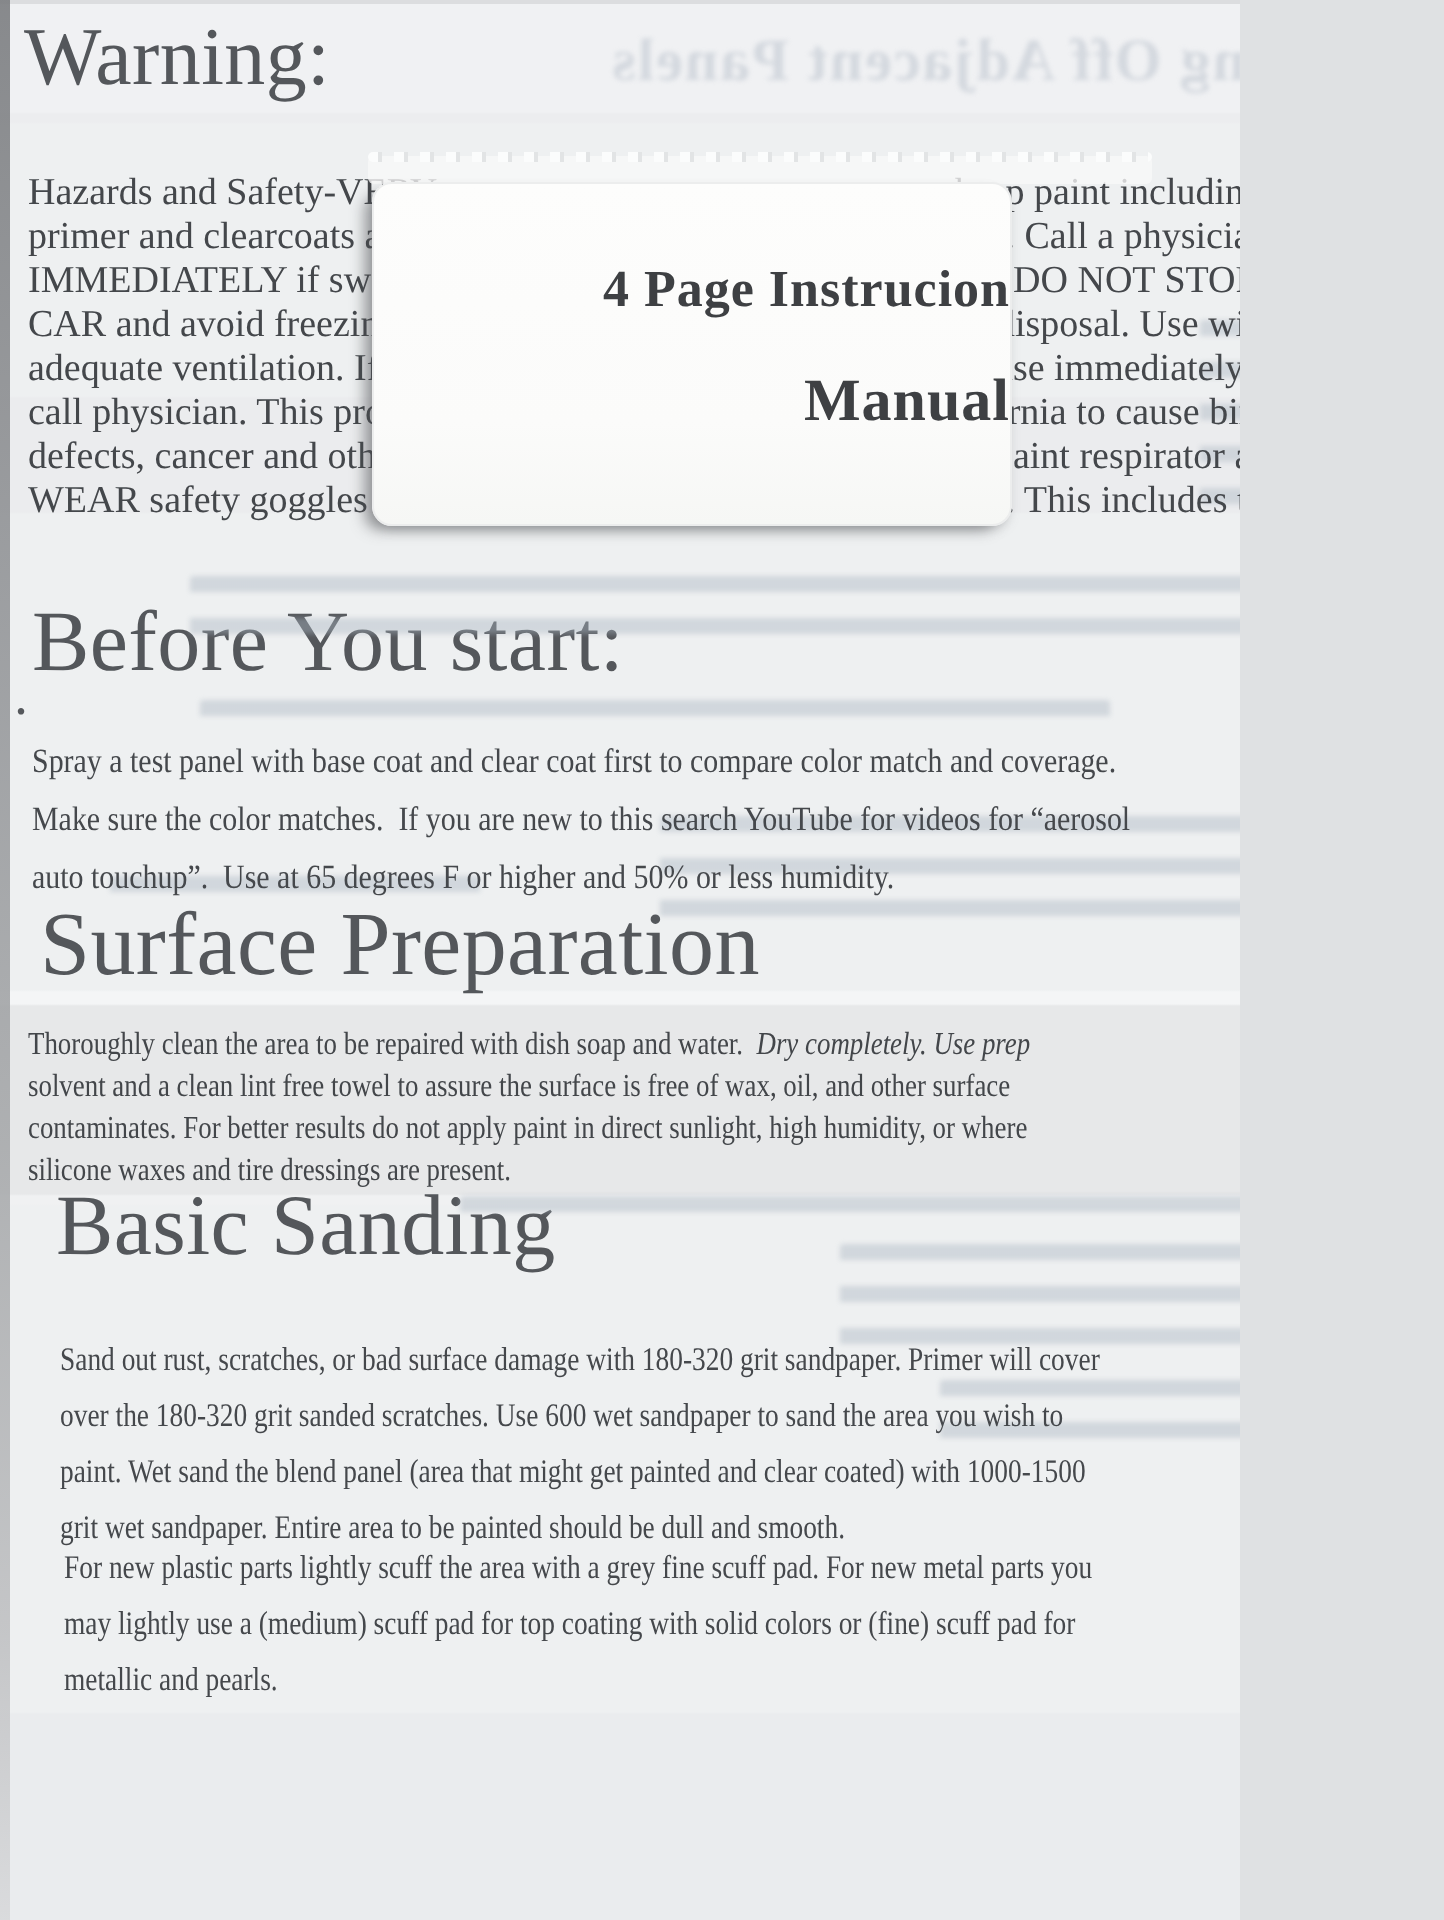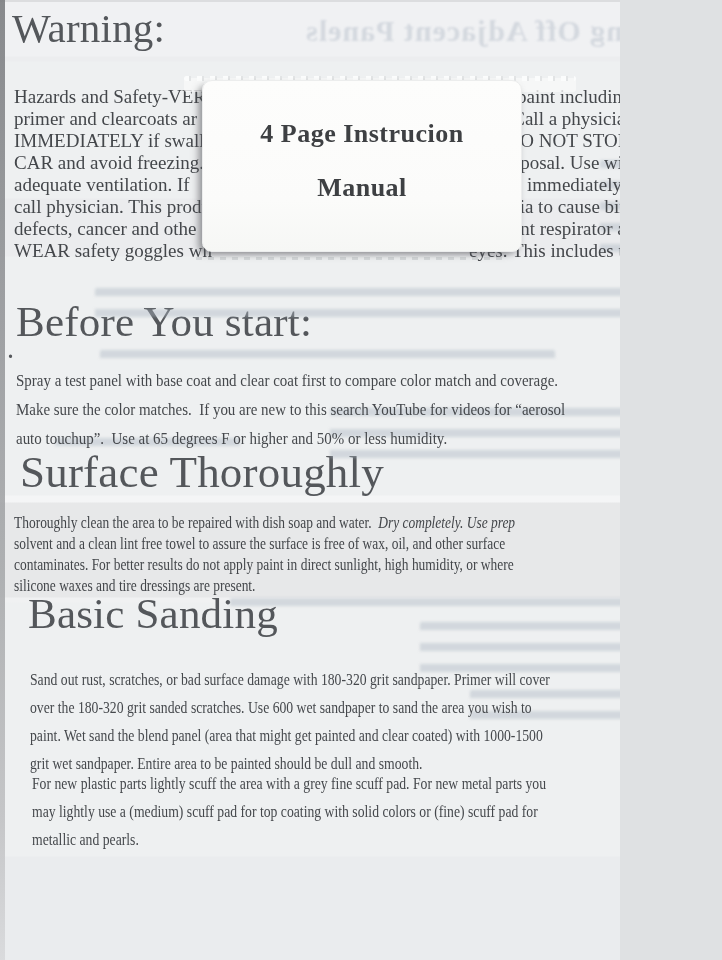--- a/index.html
+++ b/index.html
@@ -39,27 +39,27 @@
   .before-p{left:16px;top:366px;font-size:17px;line-height:29px;transform:scaleX(.88);}
   .surface-p{left:14px;top:512px;font-size:16px;line-height:21px;transform:scaleX(.84);color:#43464a;}
   .sand{font-size:16.5px;line-height:28px;transform:scaleX(.83);}
   .sand-p1{left:30px;top:666px;}
   .sand-p2{left:32px;top:770px;}
   .stray-dot{position:absolute;left:8px;top:340px;font-size:20px;font-weight:700;color:#55585c;z-index:2;}
   
   .sticker-band{position:absolute;left:184px;top:78px;width:392px;height:14px;background:rgba(248,249,249,.78);border-radius:3px;z-index:3;}
   .perfo{position:absolute;left:184px;top:76px;width:392px;height:5px;z-index:4;border-radius:3px;
     background:repeating-linear-gradient(90deg,#fbfcfc 0 5px,#e2e4e5 5px 7px,rgba(237,238,240,0) 7px 13px);}
-  .sticker{position:absolute;left:186px;top:80px;width:318px;height:170px;z-index:5;
+  .sticker{position:absolute;left:186px;top:91px;width:318px;height:170px;z-index:5;
     background:linear-gradient(180deg,#fdfdfc 0%,#fbfbfa 70%,#f6f7f5 100%);
     border:1px solid #eceded;border-radius:10px;
     box-shadow:-6px 4px 7px -2px rgba(75,78,82,.5),0 3px 6px -2px rgba(110,112,115,.35);
-    text-align:center;font-weight:700;color:#3e4043;letter-spacing:.5px;margin-left:16px;}
+    text-align:right;font-weight:700;color:#3e4043;letter-spacing:.5px;}
   .stl1{margin-top:38px;font-size:26px;}
-  .stl2{margin-top:24px;font-size:26px;}
+  .stl2{margin-top:24px;font-size:30px;}
   .dashes-under{position:absolute;left:196px;top:257px;width:308px;height:3px;z-index:1;
     background:repeating-linear-gradient(90deg,#d6d9db 0 6px,rgba(0,0,0,0) 6px 12px);}
   
   .ghost-h{position:absolute;left:302px;top:14px;width:406px;height:38px;z-index:1;
     font-size:30px;font-weight:700;color:#c9cfd7;letter-spacing:1px;opacity:.72;
     transform:scaleX(-1);filter:blur(1.2px);white-space:nowrap;}
   .ghost-lines{position:absolute;z-index:1;border-radius:2px;filter:blur(1.4px);
     background:repeating-linear-gradient(180deg,rgba(170,181,193,.42) 0 8px,rgba(0,0,0,0) 8px 21px);}
   .g1{left:95px;top:288px;width:612px;height:38px;}
   .g2{left:100px;top:350px;width:455px;height:11px;}
@@ -108,21 +108,21 @@
   <div class="dashes-under"></div>
 
   <h1 class="h before-h">Before You start:</h1>
   <div class="stray-dot">.</div>
   <div class="para before-p">
       <div class="tline"><span>Spray a test panel with base coat and clear coat first to compare color match and coverage.</span></div>
       <div class="tline"><span>Make sure the color matches.  If you are new to this search YouTube for videos for “aerosol</span></div>
       <div class="tline"><span>auto touchup”.  Use at 65 degrees F or higher and 50% or less humidity.</span></div>
     </div>
 
-  <h1 class="h surface-h">Surface Thoroughly</h1>
+  <h1 class="h surface-h">Surface Preparation</h1>
   <div class="para surface-p">
       <div class="tline"><span>Thoroughly clean the area to be repaired with dish soap and water.  </span><span class="it">Dry completely. Use prep</span></div>
       <div class="tline"><span>solvent and a clean lint free towel to assure the surface is free of wax, oil, and other surface</span></div>
       <div class="tline"><span>contaminates. For better results do not apply paint in direct sunlight, high humidity, or where</span></div>
       <div class="tline"><span>silicone waxes and tire dressings are present.</span></div>
     </div>
 
   <h1 class="h basic-h">Basic Sanding</h1>
   <div class="para sand sand-p1">
       <div class="tline"><span>Sand out rust, scratches, or bad surface damage with 180-320 grit sandpaper. Primer will cover</span></div>

